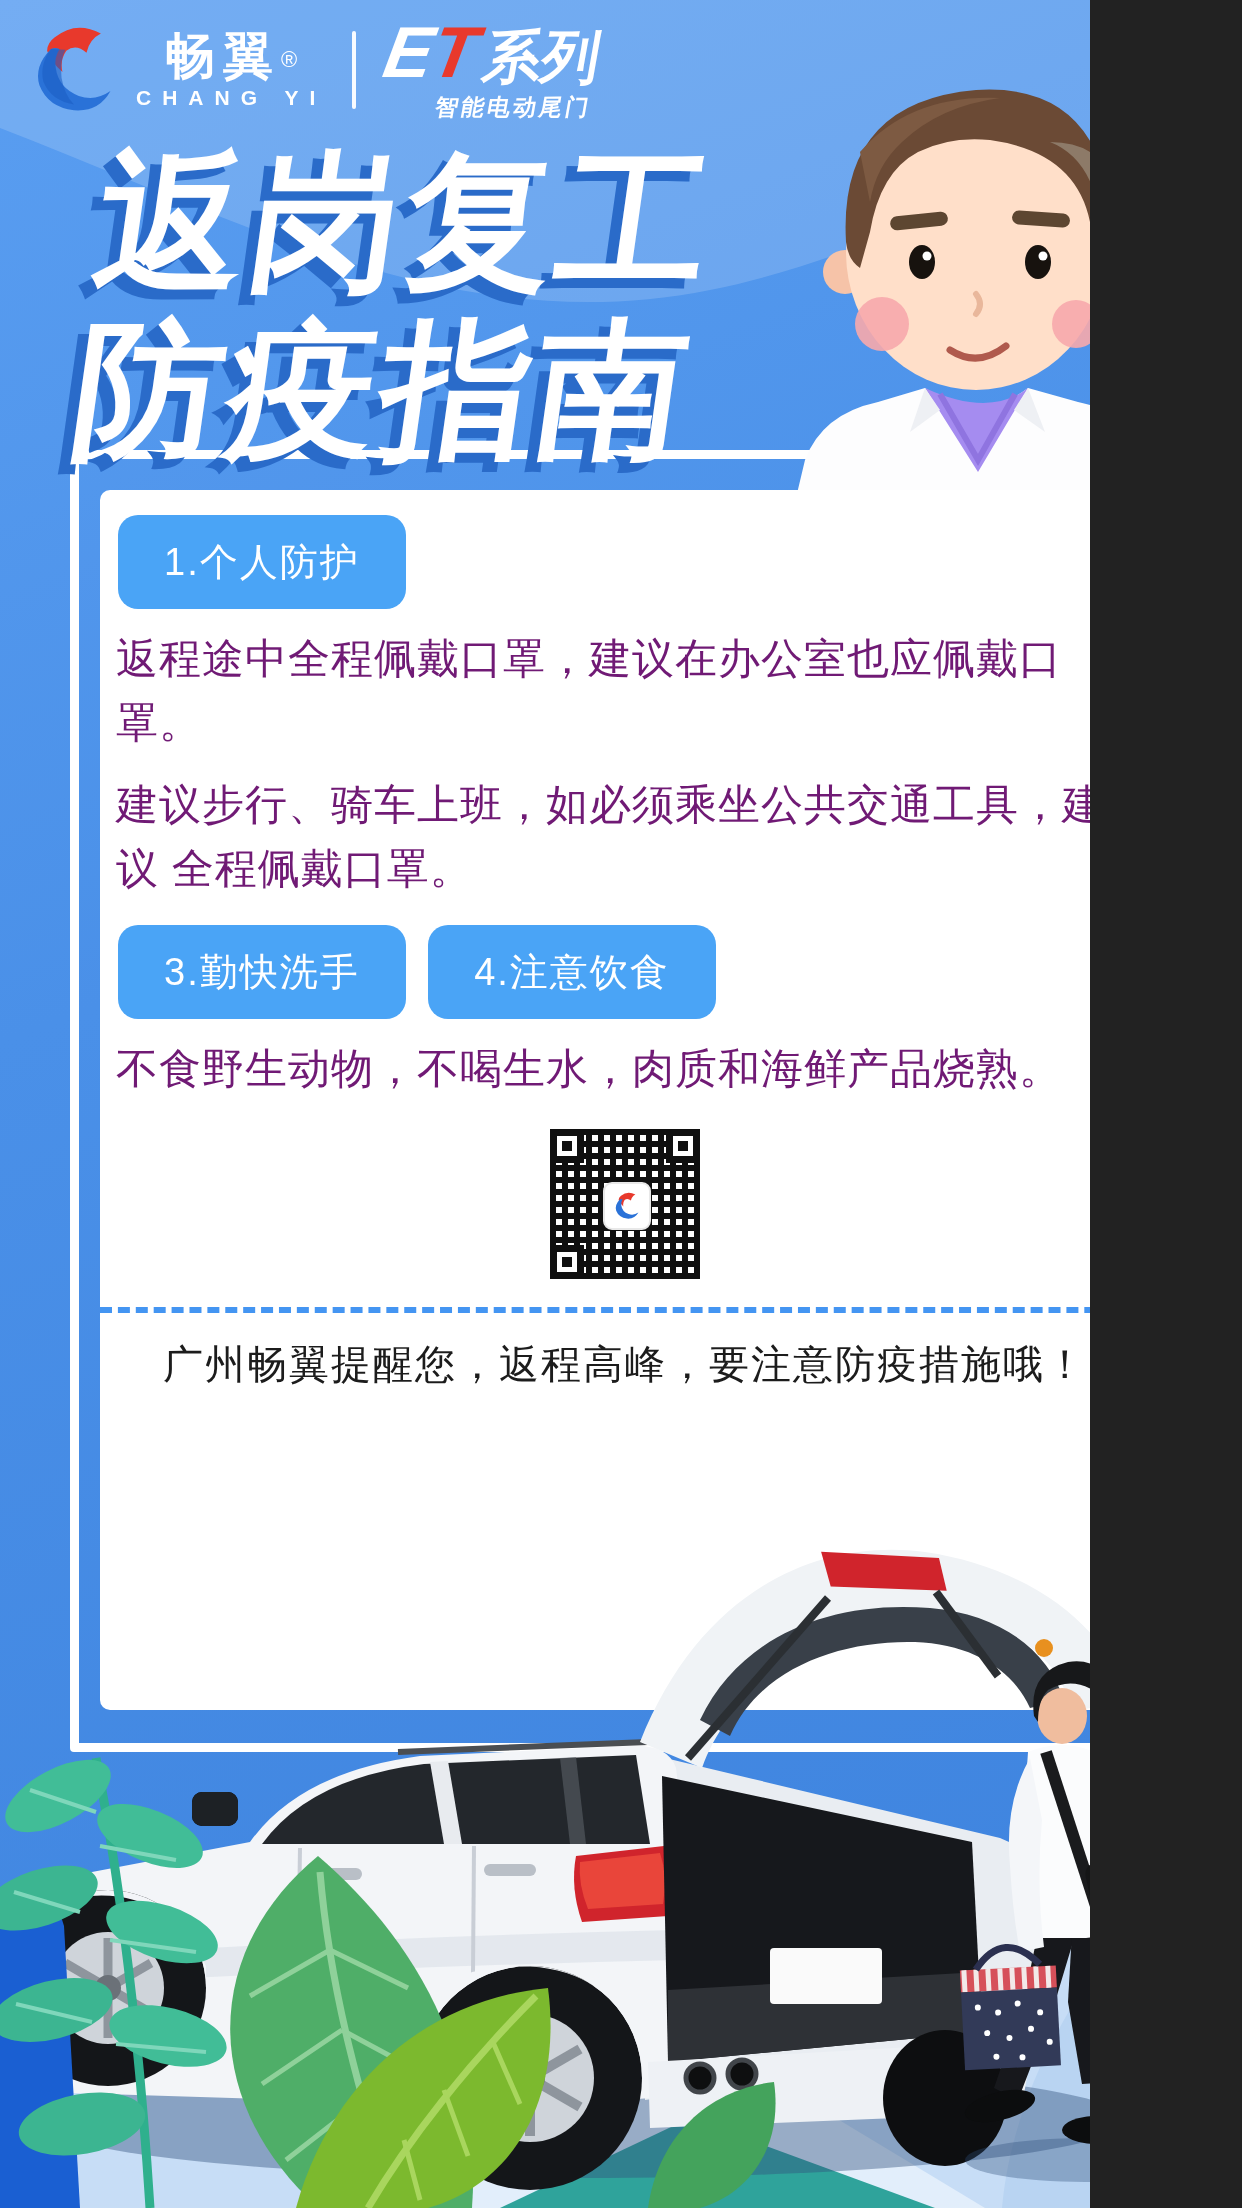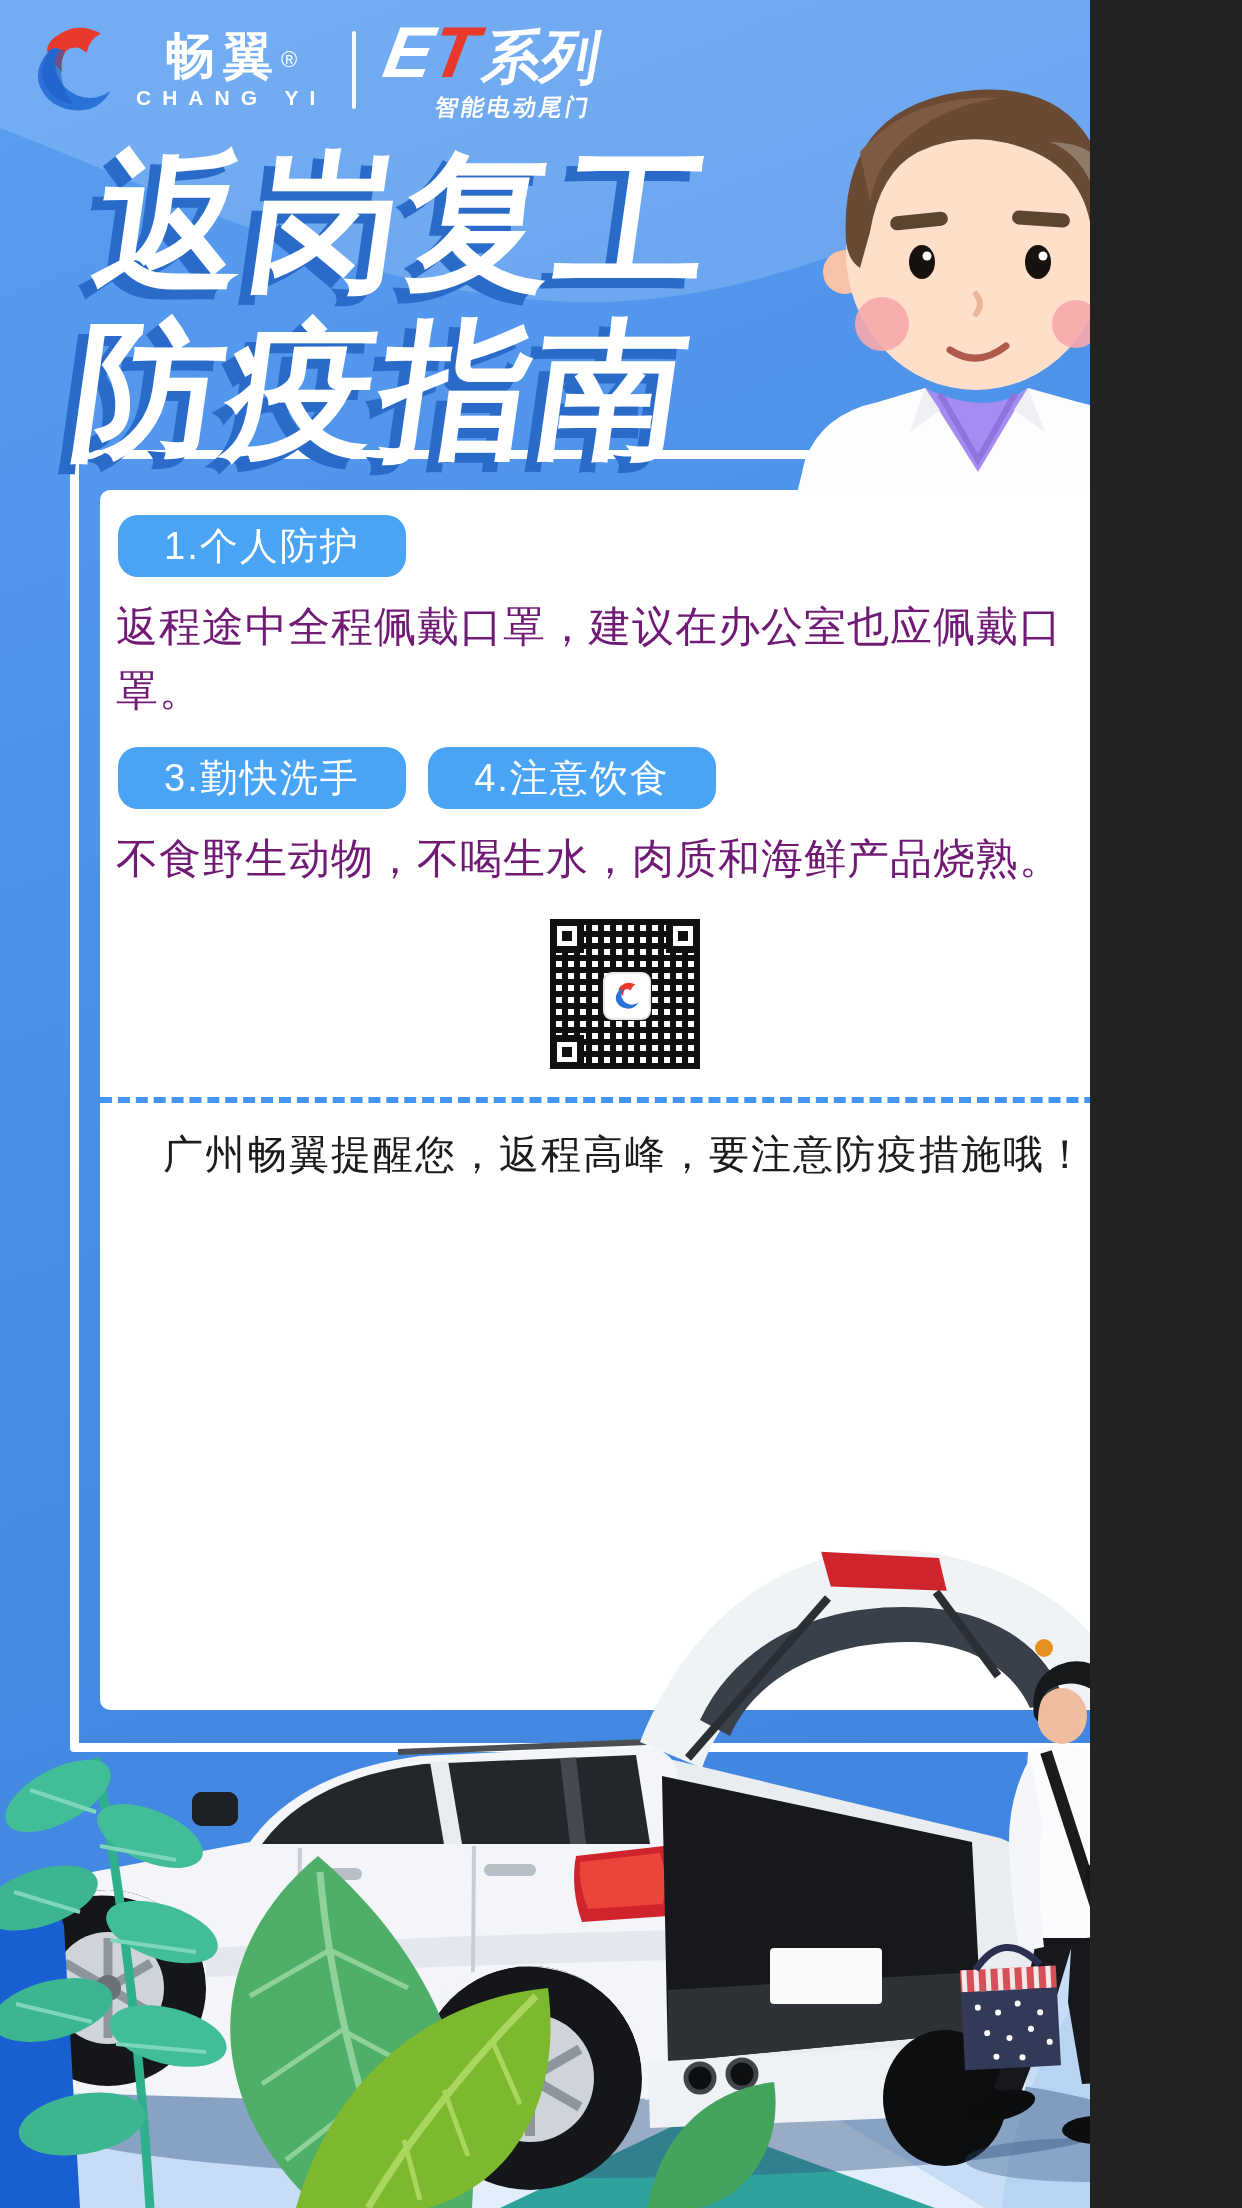--- a/index.html
+++ b/index.html
@@ -25,21 +25,21 @@
   .title{position:absolute;left:86px;top:138px;z-index:3;transform:skewX(-8deg);}
   .title div{
     font-size:150px;font-weight:900;color:#fff;letter-spacing:4px;line-height:1.12;white-space:nowrap;
     text-shadow:-11px 10px 0 #2a6bc9;
   }
   
   .frame{position:absolute;left:70px;top:450px;width:1092px;height:1284px;border:9px solid #fff;border-radius:4px;z-index:2;}
   .card{position:absolute;left:100px;top:490px;width:1050px;height:1220px;background:#ffffff;border-radius:10px;z-index:5;overflow:hidden;}
   .badge{
     margin:24px 0 0 18px;display:inline-block;background:#4aa4f6;color:#fff;
-    font-size:38px;line-height:62px;height:62px;padding:0 46px;border-radius:20px;letter-spacing:2px;
+    font-size:38px;line-height:62px;height:62px;padding:16px 46px;border-radius:20px;letter-spacing:2px;
   }
   .badge.first{margin-top:25px;}
   .sec-body{
     margin:18px 40px 0 16px;font-size:42px;line-height:64px;color:#701a75;letter-spacing:1px;
   }
   .qr{width:150px;height:150px;margin:28px auto 0 auto;position:relative;background:#fff;}
   .qr-grid{position:absolute;inset:0;
     background-image:
       repeating-linear-gradient(0deg,#101010 0 6px,transparent 6px 12px),
       repeating-linear-gradient(90deg,#101010 0 6px,#fff 6px 12px);
@@ -121,20 +121,21 @@
     <circle cx="286" cy="292" r="24" fill="#f7a9ac" opacity="0.9"></circle>
 
     <path d="M186,262 q8,10 0,20" fill="none" stroke="#e9b79b" stroke-width="6" stroke-linecap="round"></path>
     <path d="M160,318 Q188,336 216,314" fill="none" stroke="#b05a4d" stroke-width="7" stroke-linecap="round"></path>
   </svg>
 
   <div class="card">
     <span class="badge first">1.个人防护</span>
     <div class="sec-body">返程途中全程佩戴口罩，建议在办公室也应佩戴口罩。</div>
 
+    <div class="sec-body">建议步行、骑车上班，如必须乘坐公共交通工具，建议 全程佩戴口罩。</div>
 
     <span class="badge">3.勤快洗手</span>
 
     <span class="badge">4.注意饮食</span>
     <div class="sec-body">不食野生动物，不喝生水，肉质和海鲜产品烧熟。</div>
 
     <div class="qr">
       <div class="qr-grid"></div>
       <div class="qr-eye tl"></div>
       <div class="qr-eye tr"></div>

